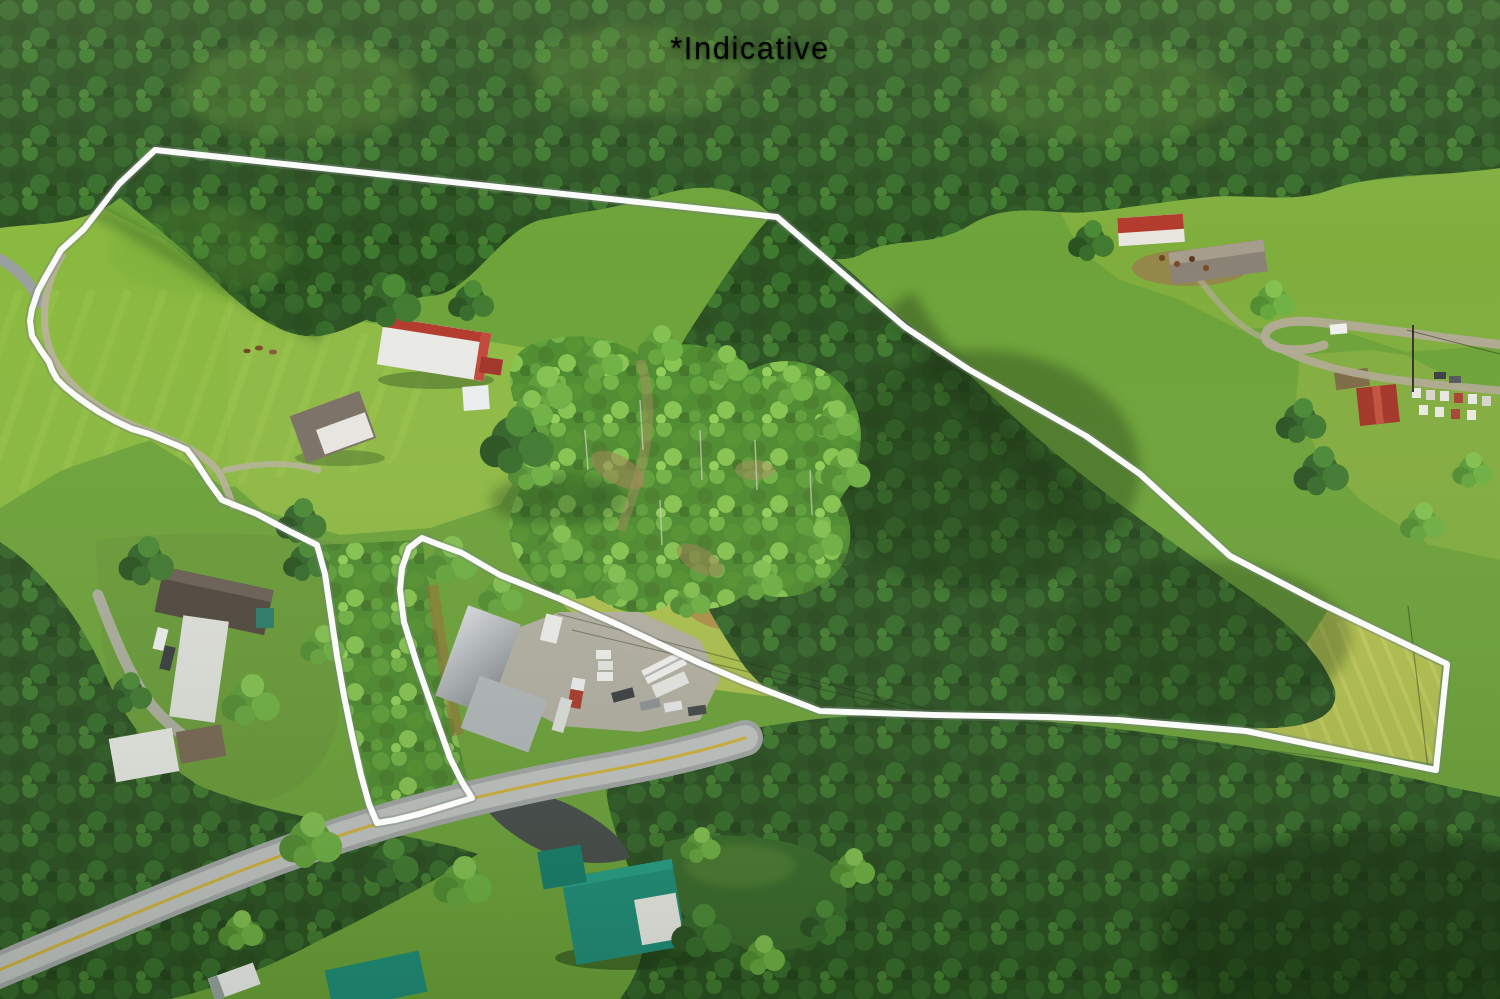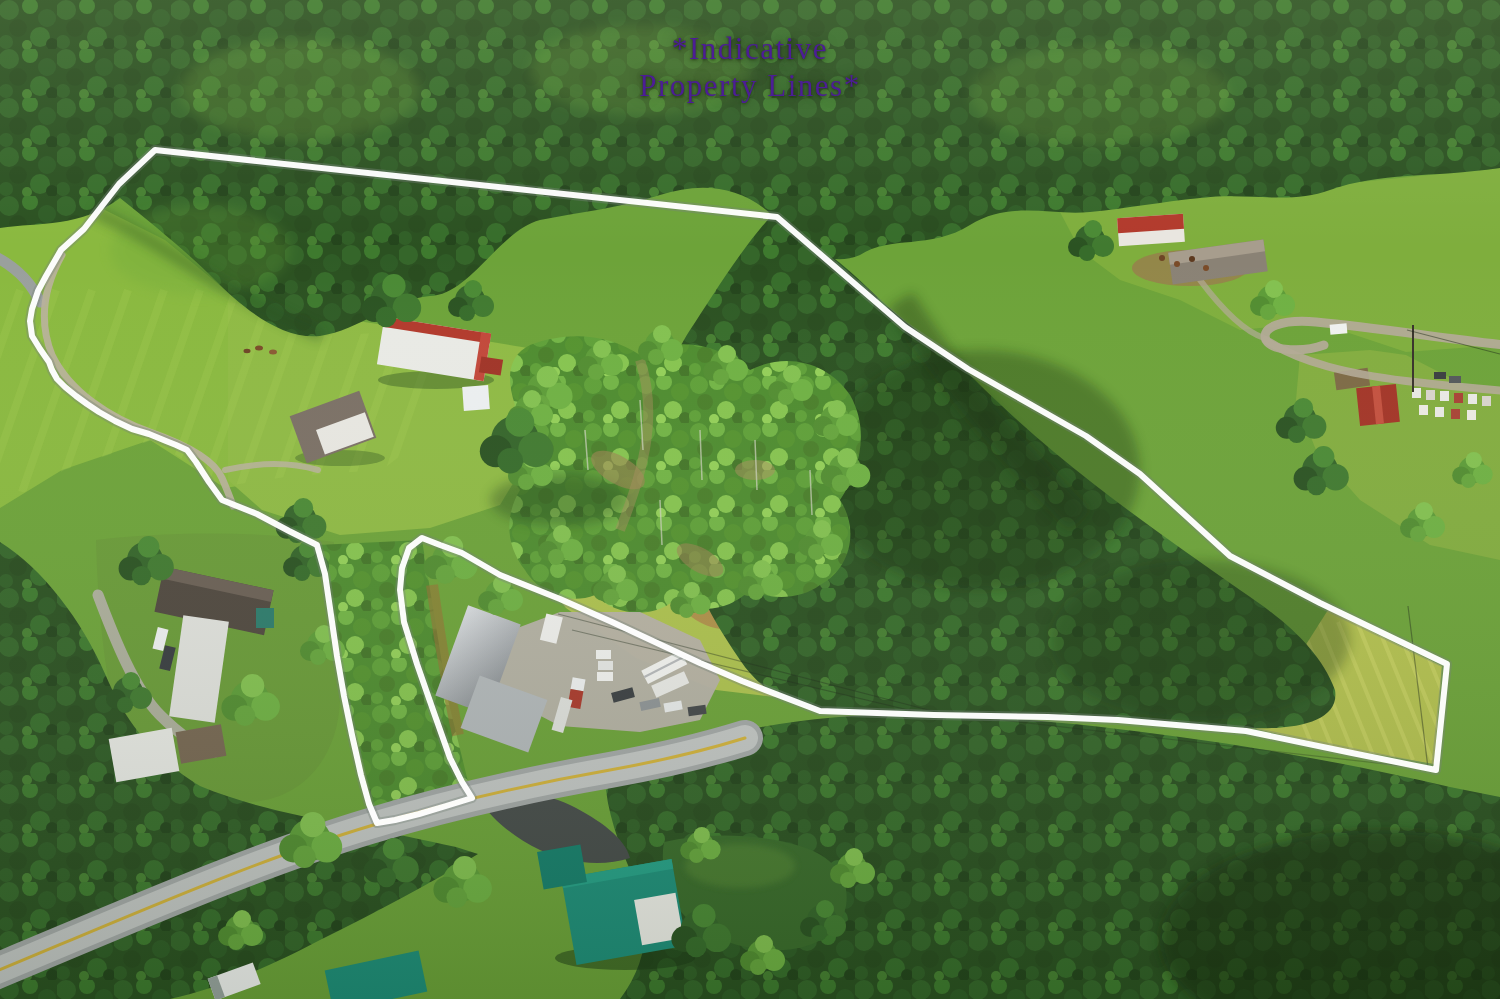--- a/index.html
+++ b/index.html
@@ -1,22 +1,22 @@
 <!DOCTYPE html>
 <html><head>
 <meta charset="utf-8">
 <style>
   html,body{margin:0;padding:0;background:#222;}
   .stage{position:relative;width:1500px;height:999px;overflow:hidden;background:#6da339;}
   .stage svg{position:absolute;left:0;top:0;display:block;}
   .annotation{
     position:absolute;top:30px;left:0;width:100%;
     text-align:center;pointer-events:none;
-    font-family:Liberation Serif, serif;
-    color:#4c1d95;font-size:31px;line-height:1.2;letter-spacing:1.5px;
+    font-family:Liberation Sans, sans-serif;
+    color:#000000;font-size:31px;line-height:1.2;letter-spacing:1.5px;
     text-shadow:0 1px 3px rgba(30,50,15,.85),0 0 12px rgba(30,50,15,.5);
   }
 </style>
 </head>
 <body>
 
 <div class="stage">
 <svg width="1500" height="999" viewBox="0 0 1500 999">
   <defs>
     <filter id="soft" x="-60%" y="-60%" width="220%" height="220%">
@@ -345,15 +345,14 @@
   <rect width="1500" height="999" fill="url(#gVign)"></rect>
 
   <g>
     <polygon fill="none" stroke="#79857b" stroke-width="10" stroke-linejoin="round" stroke-linecap="round" opacity="0.4" points="155,150 777,217 905,327 968,369 1086,436 1140,474 1230,556 1320,603 1447,664 1436,770 1352,753 1246,731 1118,720 1048,717 934,715 820,711 742,681 700,663 612,622 560,599 500,575 462,553 440,545 422,538 409,548 402,568 400,590 404,622 417,664 433,710 450,758 462,782 472,798 446,806 419,814 395,820 377,823 369,804 361,775 352,735 344,696 337,656 331,615 325,574 317,545 289,531 257,514 222,500 209,482 196,462 187,450 176,445 166,441 149,434 132,429 115,421 99,412 87,404 76,396 65,387 57,379 52,370 49,362 40,349 32,336 30,321 32,309 38,291 46,276 61,250 84,229 119,184"></polygon>
     <polygon fill="none" stroke="#ffffff" stroke-width="6" stroke-linejoin="round" stroke-linecap="round" opacity="0.97" points="155,150 777,217 905,327 968,369 1086,436 1140,474 1230,556 1320,603 1447,664 1436,770 1352,753 1246,731 1118,720 1048,717 934,715 820,711 742,681 700,663 612,622 560,599 500,575 462,553 440,545 422,538 409,548 402,568 400,590 404,622 417,664 433,710 450,758 462,782 472,798 446,806 419,814 395,820 377,823 369,804 361,775 352,735 344,696 337,656 331,615 325,574 317,545 289,531 257,514 222,500 209,482 196,462 187,450 176,445 166,441 149,434 132,429 115,421 99,412 87,404 76,396 65,387 57,379 52,370 49,362 40,349 32,336 30,321 32,309 38,291 46,276 61,250 84,229 119,184"></polygon>
   </g>
 </svg>
 
 <div class="annotation">
   <div>*Indicative</div>
-  <div>Property Lines*</div>
 </div>
 </div>
 
 </body></html>

